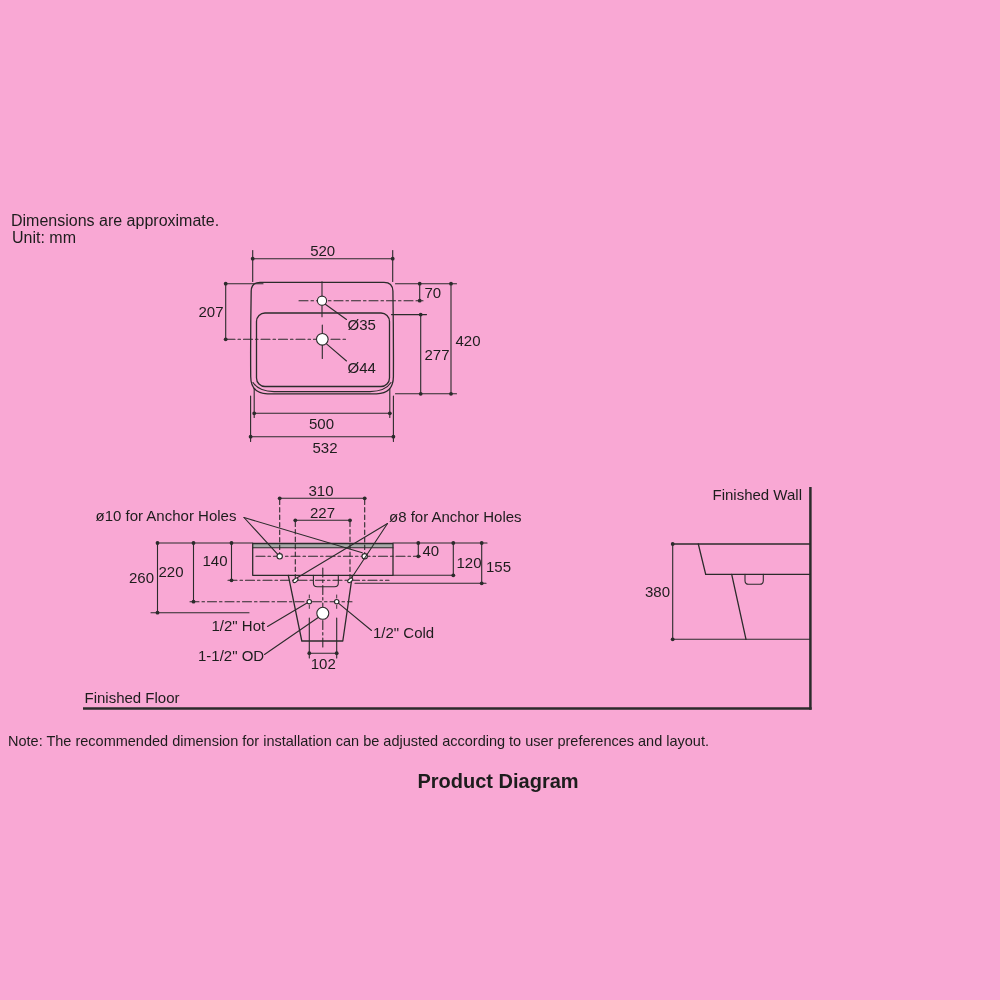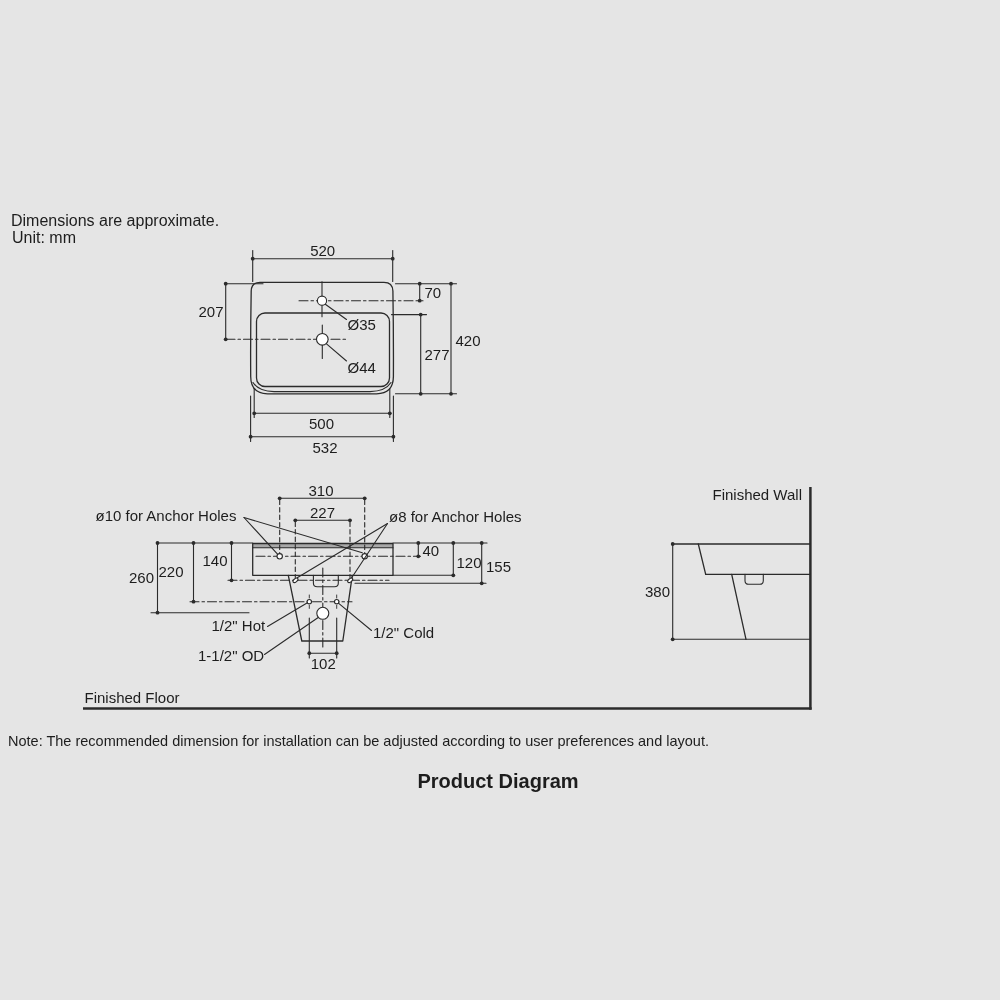--- a/index.html
+++ b/index.html
@@ -1,16 +1,16 @@
 <!DOCTYPE html>
 <html><head>
 <meta charset="utf-8">
 <style>
   html,body{margin:0;padding:0;background:#fff;}
-  .page{position:relative;width:1000px;height:1000px;background:#e5e5e5;overflow:hidden;}
+  .page{position:relative;width:1000px;height:1000px;background:#f9a8d4;overflow:hidden;}
   svg{position:absolute;left:0;top:0;}
   .s{stroke:#2b2b2b;stroke-width:1.1;fill:none;stroke-linecap:round;stroke-linejoin:round;}
   .s2{stroke-width:1.3;}
   .dd{stroke-dasharray:9 3 2.5 3;}
   .dsh{stroke-dasharray:4.5 3;}
   .dshf{stroke-dasharray:3 2.2;stroke-width:0.9;}
   .thick{stroke-width:2.5;stroke-linecap:butt;}
   .dot{fill:#2b2b2b;stroke:none;}
   .hole{fill:#ffffff;stroke:#2b2b2b;stroke-width:1.1;}
   .rim{fill:#a8a8a8;stroke:none;}

